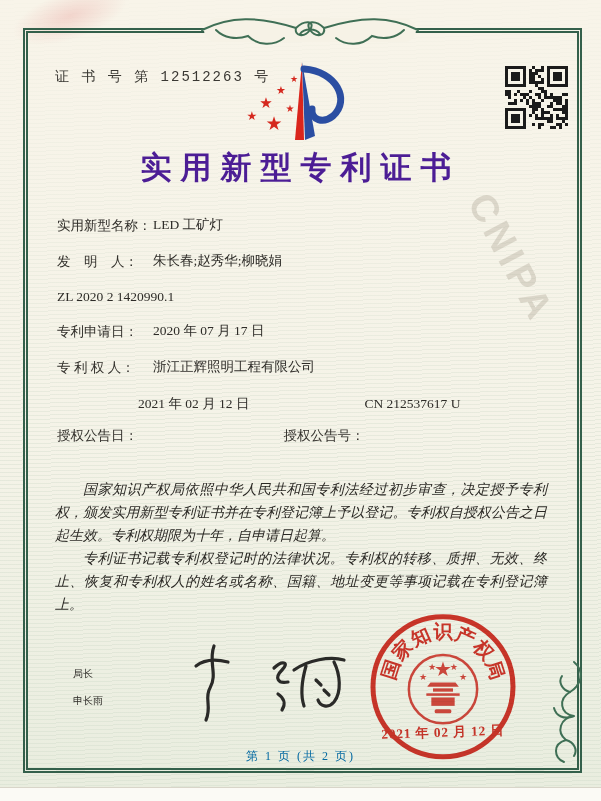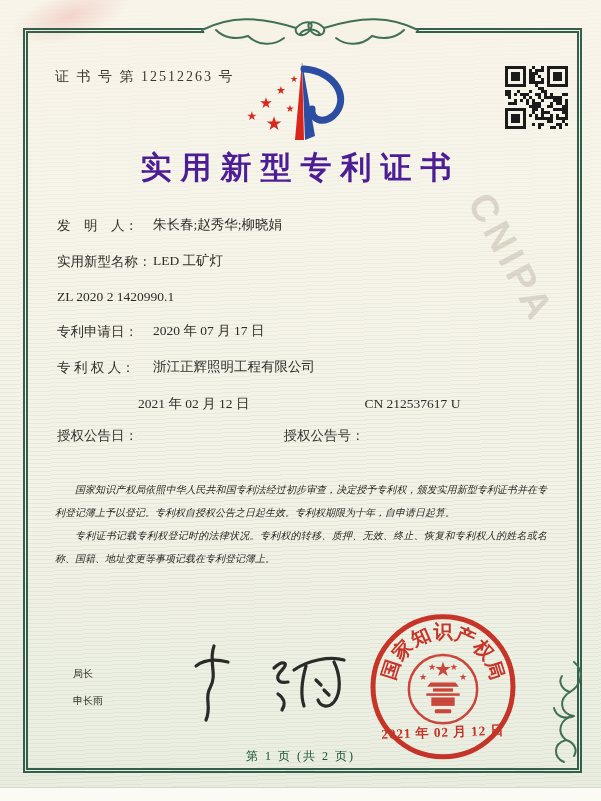--- a/index.html
+++ b/index.html
@@ -9,48 +9,48 @@
     background:
       linear-gradient(to bottom, rgba(248,244,233,0.9) 0%, rgba(235,240,228,0.25) 55%, rgba(214,228,210,0.45) 100%),
       repeating-linear-gradient(178deg, rgba(110,150,120,0.14) 0px, rgba(110,150,120,0.14) 1px, transparent 1px, transparent 4px);}
   .pink-ghost{position:absolute;left:10px;top:-8px;width:120px;height:48px;z-index:1;
     background:radial-gradient(ellipse at center, rgba(225,120,120,0.25), transparent 70%);
     transform:rotate(-18deg);}
   .frame{position:absolute;left:23px;top:28px;width:559px;height:745px;z-index:2;
     border:5px double #34604b;box-sizing:border-box;}
   .top-ornament{position:absolute;left:196px;top:8px;z-index:3;}
   .corner-ornament{position:absolute;left:534px;top:658px;z-index:3;}
-  .cert-no{position:absolute;left:55px;top:68px;z-index:3;font-size:14px;letter-spacing:2px;color:#3a3833;}
+  .cert-no{position:absolute;left:55px;top:68px;z-index:3;font-size:14px;letter-spacing:2px;color:#3a3833;font-family:Liberation Mono, monospace;}
   .qr{position:absolute;left:505px;top:66px;z-index:3;line-height:0;}
   .logo{position:absolute;left:240px;top:56px;z-index:3;}
   .lstar{fill:#d5281e;font-family:"DejaVu Sans",sans-serif;text-anchor:middle;}
   .title{position:absolute;left:0;top:147px;width:100%;z-index:3;text-align:center;
     font-size:31px;font-weight:bold;letter-spacing:9px;color:#4c1d95;}
   .fields{position:absolute;left:57px;top:215px;width:492px;z-index:3;font-size:13.5px;}
   .row{display:flex;margin-bottom:15px;line-height:21px;}
   .flabel{flex:0 0 96px;white-space:pre;color:#33312c;}
   .fvalue{flex:1;white-space:pre-line;line-height:19px;}
   .grant{display:flex;line-height:21px;}
   .grant .flabel{flex:0 0 auto;margin-top:32px;}
   .grant .gv{margin-right:34px;}
   .paras{position:absolute;left:55px;top:478px;width:492px;z-index:3;
-    font-size:10px;line-height:23px;font-style:italic;text-align:justify;color:#2a2824;}
+    font-size:14px;line-height:23px;font-style:italic;text-align:justify;color:#2a2824;}
   .paras p{margin:0;text-indent:2em;}
   .signer{position:absolute;left:73px;top:660px;z-index:3;font-size:10px;line-height:27px;color:#2a2824;}
   .signature{position:absolute;left:182px;top:638px;z-index:3;}
   .sig-stroke{fill:none;stroke:#2a2a28;stroke-width:3.2;stroke-linecap:round;stroke-linejoin:round;}
   .seal{position:absolute;left:368px;top:610px;z-index:5;mix-blend-mode:multiply;opacity:0.93;}
   .seal-char{fill:#d5281e;font-size:23px;font-weight:bold;text-anchor:middle;font-family:"Liberation Serif",serif;}
   .seal-date{fill:#d5281e;font-size:16px;font-weight:bold;text-anchor:middle;letter-spacing:1px;
     font-family:"Liberation Serif",serif;}
   .watermark{position:absolute;left:497px;top:186px;z-index:1;font-family:"Liberation Sans",sans-serif;
     font-size:38px;font-weight:bold;letter-spacing:5px;color:rgba(150,140,122,0.28);
     transform:rotate(62deg);transform-origin:left top;}
   .footer{position:absolute;left:0;top:748px;width:100%;z-index:3;text-align:center;
-    font-size:12px;letter-spacing:2px;color:#14532d;}
+    font-size:12px;letter-spacing:2px;color:#0369a1;}
   .photo-edge{position:absolute;left:0;bottom:0;width:100%;height:13px;z-index:6;background:#fbfaf5;
     border-top:1px solid #d8d5c9;}
   .orn{fill:none;stroke:#3f6f55;stroke-width:2;stroke-linecap:round;}
   .orn-bg{fill:#f6f2e6;stroke:none;}
 </style>
 </head>
 <body>
 
 <div class="page">
   <div class="stripes"></div>
@@ -217,26 +217,26 @@
     <text class="lstar" x="54" y="26" style="font-size:9px">★</text>
     <path fill="#da251c" d="M55,84 L62,6 L64,84 Z"></path>
     <path fill="#2b4ea2" d="M65,84 L62,6 L75,80 Z"></path>
     <path fill="none" stroke="#2b4ea2" stroke-width="7" stroke-linecap="round" d="M64,13 C96,15 111,44 93,60 C83,68 71,64 72,53"></path>
   </svg>
 
   <div class="title">实用新型专利证书</div>
 
   <div class="fields">
     <div class="row">
+      <span class="flabel">实用新型名称：</span>
+      <span class="fvalue">LED 工矿灯</span>
+    </div>
+    <div class="row">
       <span class="flabel">发　明　人：</span>
       <span class="fvalue">朱长春;赵秀华;柳晓娟</span>
-    </div>
-    <div class="row">
-      <span class="flabel">实用新型名称：</span>
-      <span class="fvalue">LED 工矿灯</span>
     </div>
     <div class="row">
       <span class="fvalue">ZL 2020 2 1420990.1</span>
     </div>
     <div class="row">
       <span class="flabel">专利申请日：</span>
       <span class="fvalue">2020 年 07 月 17 日</span>
     </div>
     <div class="row">
       <span class="flabel">专 利 权 人：</span>

